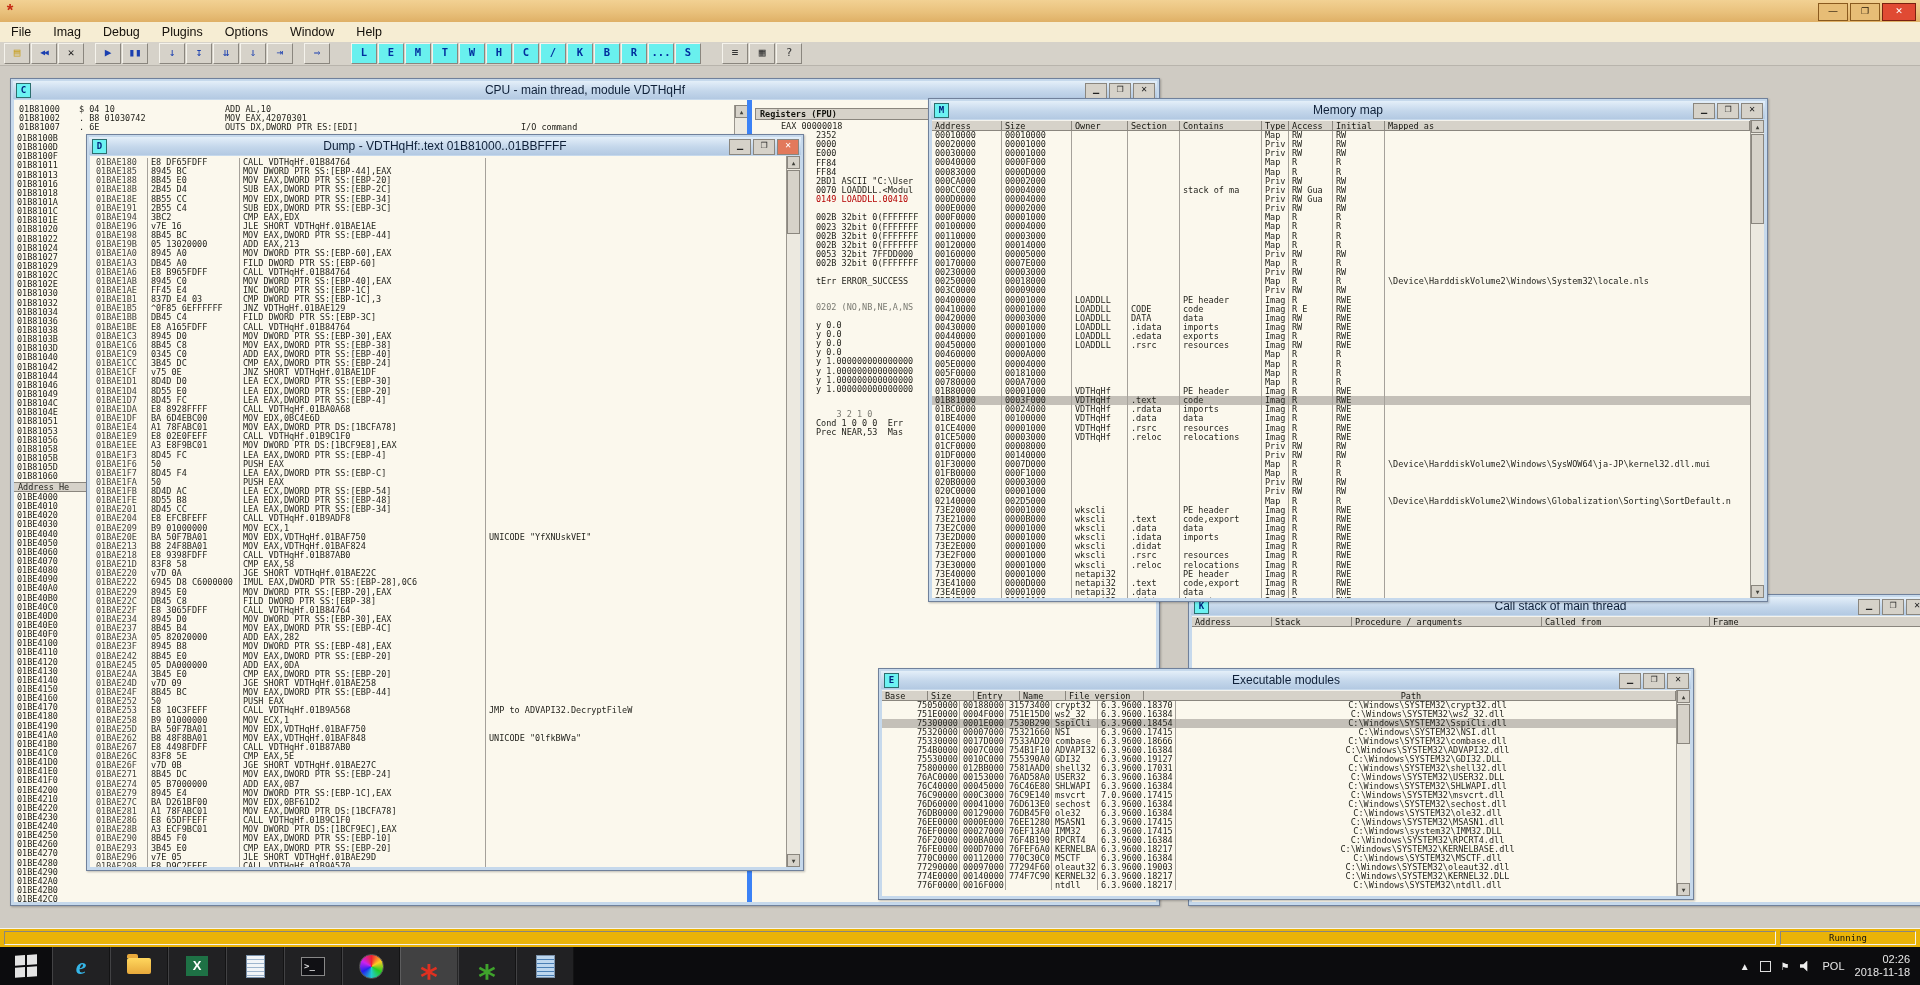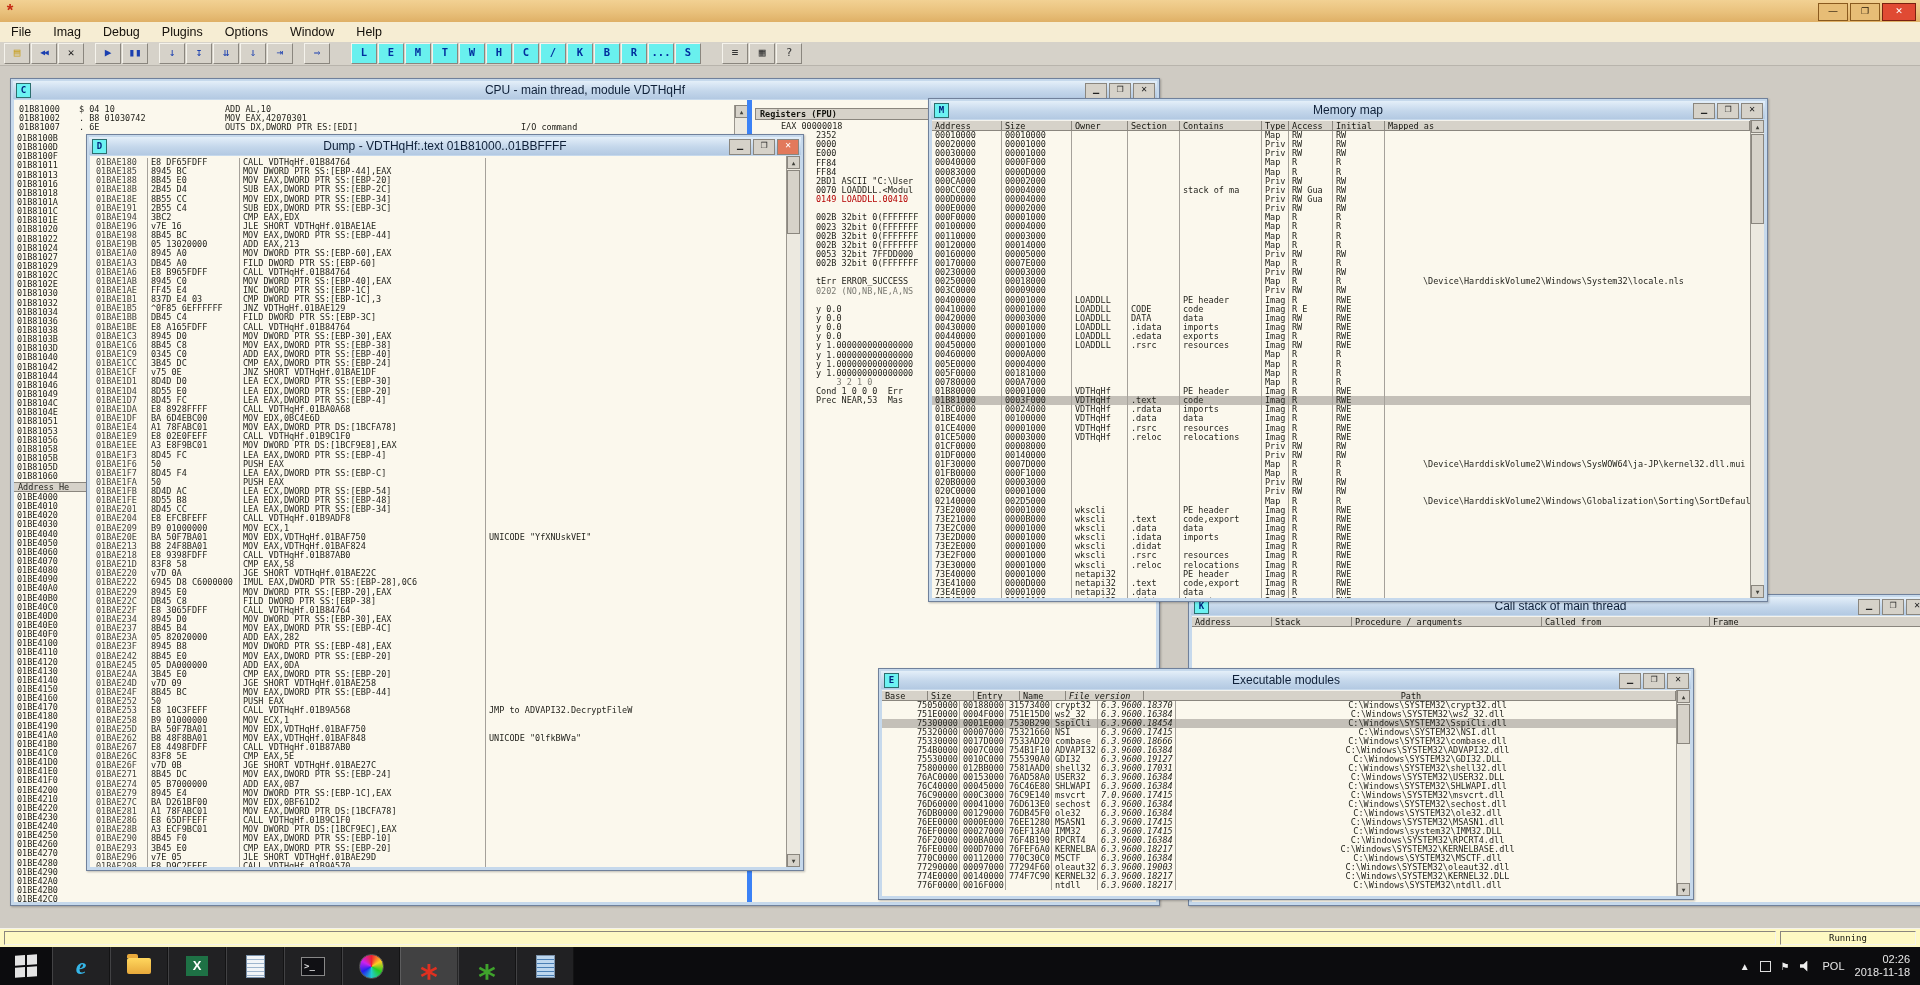--- a/index.html
+++ b/index.html
@@ -84,21 +84,21 @@
     border-top:1px solid #8A867E;border-bottom:1px solid #8A867E;line-height:9px;padding-left:4px;box-sizing:border-box;}
   #cpu-hexrows{position:absolute;left:3px;top:393px;width:80px;}
   #cpu-vscroll{left:720px;top:5px;height:390px;}
   #reg-pane{position:absolute;left:733px;top:0;right:0;bottom:0;border-left:5px solid #3b82f6;}
   #reg-hdr{position:absolute;left:3px;top:8px;right:2px;height:12px;background:#D6D2C9;
     border:1px solid #8A867E;line-height:10px;padding-left:4px;box-sizing:border-box;font-weight:bold;color:#14140E;}
   #reg-lines{position:absolute;left:64px;top:22px;width:130px;}
   #reg-lines .trow{display:block;}
   .shift{margin-left:-35px;}
   .red{color:#B40000;}
-  .dim{color:#7A7A72;}
+  .dim{color:#7A7A72;margin-top:16px;}
 
   
   #win-dump{left:86px;top:68px;width:718px;height:737px;z-index:2;}
   #dump-rows{position:absolute;left:0;top:2px;right:14px;bottom:0;}
   #dump-rows .c-a{width:58px;padding-left:6px;border-right:1px solid #A5A19A;color:#44443E;}
   #dump-rows .c-h{width:92px;border-right:1px solid #A5A19A;}
   #dump-rows .c-d{width:246px;border-right:1px solid #A5A19A;}
   #dump-rows .c-c{flex:1;}
   #dump-vscroll{right:0;top:0;bottom:0;}
 
@@ -108,50 +108,50 @@
   .memcols .c-size{width:70px;}
   .memcols .c-owner{width:56px;}
   .memcols .c-section{width:52px;}
   .memcols .c-contains{width:82px;}
   .memcols .c-type{width:27px;}
   .memcols .c-access{width:44px;}
   .memcols .c-initial{width:52px;}
   .memcols .c-mapped{flex:1;}
   #mem-rows{position:absolute;left:0;top:11px;right:14px;bottom:0;}
   #mem-rows span{border-right:1px solid #A5A19A;}
-  #mem-rows .c-mapped{border-right:none;margin-left:35px;}
+  #mem-rows .c-mapped{border-right:none;}
   #mem-hdr{position:absolute;left:0;top:0;right:14px;}
   #mem-vscroll{right:0;top:0;bottom:0;}
 
   
   #win-stack{left:1188px;top:528px;width:745px;height:312px;z-index:3;}
   .stackcols .c-addr{width:80px;}
   .stackcols .c-stk{width:80px;}
   .stackcols .c-proc{width:190px;}
   .stackcols .c-from{width:168px;}
   .stackcols .c-frame{flex:1;}
   #stack-hdr{position:absolute;left:0;top:0;right:0;}
 
   
   #win-mod{left:878px;top:602px;width:816px;height:232px;z-index:5;}
   .modcols .c-base{width:46px;}
   .modcols .c-size{width:46px;}
   .modcols .c-entry{width:46px;}
   .modcols .c-name{width:46px;}
-  .modcols .c-ver{width:78px;font-style:italic;}
+  .modcols .c-ver{width:78px;}
   .modcols .c-path{flex:1;text-align:center;}
   #mod-rows{position:absolute;left:0;top:11px;right:14px;bottom:0;}
   #mod-rows .trow{height:9.0px;line-height:9.05px;padding-left:32px;}
   #mod-rows span{border-right:1px solid #A5A19A;}
   #mod-rows .c-path{border-right:none;}
   #mod-hdr{position:absolute;left:0;top:0;right:14px;}
   #mod-vscroll{right:0;top:0;bottom:0;}
 
   
-  #statusbar{position:absolute;left:0;top:928px;width:1920px;height:19px;background:#fef9c3;
+  #statusbar{position:absolute;left:0;top:928px;width:1920px;height:19px;background:#eab308;
     border-top:1px solid #F5F3EC;box-sizing:border-box;}
   .spanel{position:absolute;top:2px;height:14px;border:1px solid #8A867E;border-bottom-color:#F5F3EC;
     border-right-color:#F5F3EC;box-sizing:border-box;font-size:9px;line-height:12px;color:#14140E;}
   #sp-long{left:4px;width:1772px;}
   #sp-run{left:1780px;width:136px;text-align:center;}
 
   #taskbar{position:absolute;left:0;top:947px;width:1920px;height:38px;background:#0C0C0E;
     display:flex;align-items:center;color:#E8E8E8;}
   #start-btn{width:52px;height:38px;display:flex;align-items:center;justify-content:center;}
   .winlogo{display:grid;grid-template-columns:10px 10px;grid-template-rows:10px 10px;gap:2px;transform:skewY(-4deg);}

